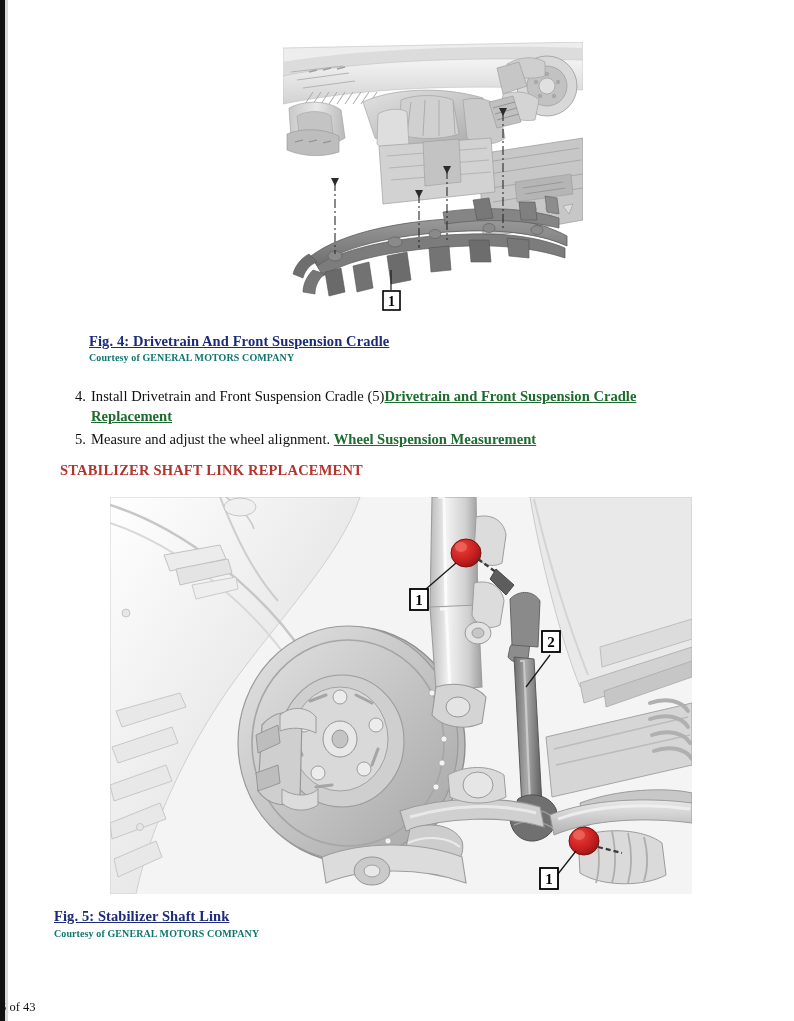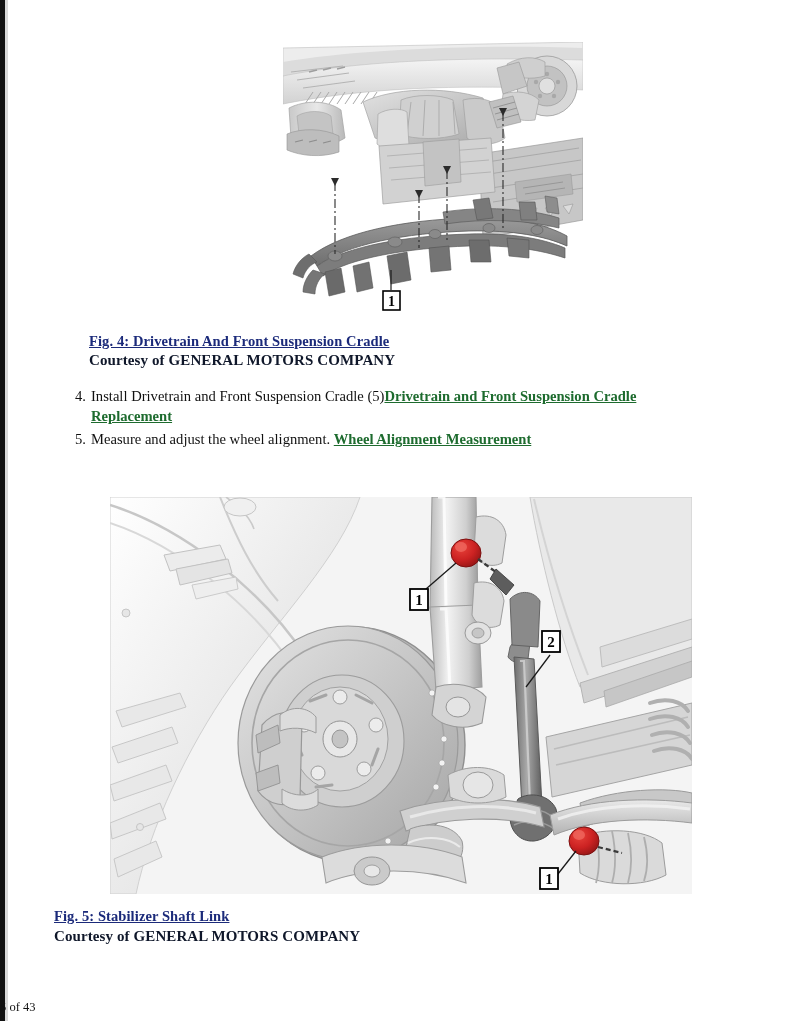--- a/index.html
+++ b/index.html
@@ -39,22 +39,22 @@
     font-family:"Liberation Serif", serif;
     font-weight:bold;font-size:14.5px;
     color:#1b2a7a;
     text-decoration:underline;
     white-space:nowrap;
     letter-spacing:.1px;
   }
   .cap-sub{
     position:absolute;
     font-family:"Liberation Serif", serif;
-    font-weight:bold;font-size:15px;
-    color:#0f172a;
+    font-weight:bold;font-size:10px;
+    color:#0f766e;
     white-space:nowrap;
     letter-spacing:.1px;
   }
   .fig4-cap-link{left:81px;top:333px;}
   .fig4-cap-sub{left:81px;top:352px;}
   .fig5-cap-link{left:46px;top:908px;text-decoration:underline;}
   .fig5-cap-sub{left:46px;top:928px;}
 
   .steps{
     position:absolute;left:60px;top:386px;width:620px;
@@ -222,24 +222,25 @@
   </div>
 
   <div class="cap-link fig4-cap-link">Fig. 4: Drivetrain And Front Suspension Cradle</div>
   <div class="cap-sub fig4-cap-sub">Courtesy of GENERAL MOTORS COMPANY</div>
 
   <div class="steps">
     <div class="step">
       <span class="num">4.</span><span>Install Drivetrain and Front Suspension Cradle (5)</span><span class="xref">Drivetrain and Front Suspension Cradle Replacement</span>
     </div>
     <div class="step">
-      <span class="num">5.</span><span>Measure and adjust the wheel alignment. </span><span class="xref">Wheel Alignment Measurement</span>
+      <span class="num">5.</span><span>Measure and adjust the wheel alignment. </span><span class="xref">Wheel Suspension Measurement</span>
     </div>
   </div>
 
+  <div class="section-head">STABILIZER SHAFT LINK REPLACEMENT</div>
 
   <div class="fig5-wrap">
     <svg class="illus" viewBox="0 0 582 397" xmlns="http://www.w3.org/2000/svg">
       <defs>
         <linearGradient id="w5" x1="0" y1="0" x2="1" y2="1">
           <stop offset="0" stop-color="#ffffff"></stop>
             <stop offset="1" stop-color="#d6d6d6"></stop>
         </linearGradient>
         <linearGradient id="strut5" x1="0" y1="0" x2="1" y2="0">
           <stop offset="0" stop-color="#b9b9b9"></stop>

